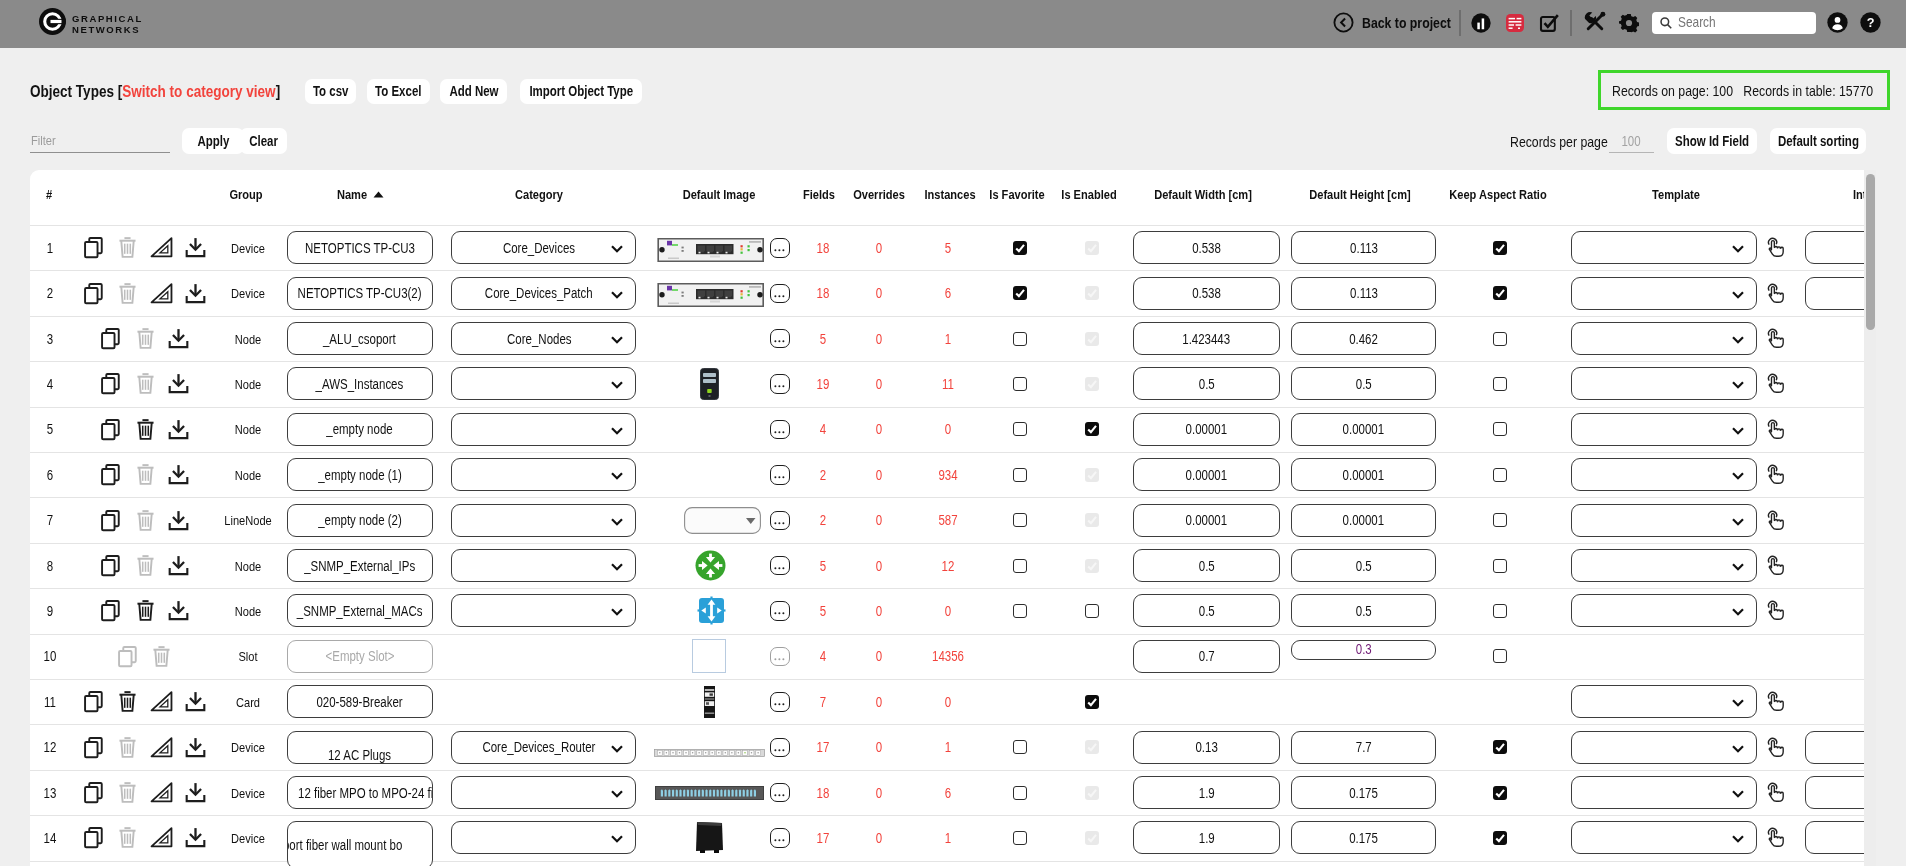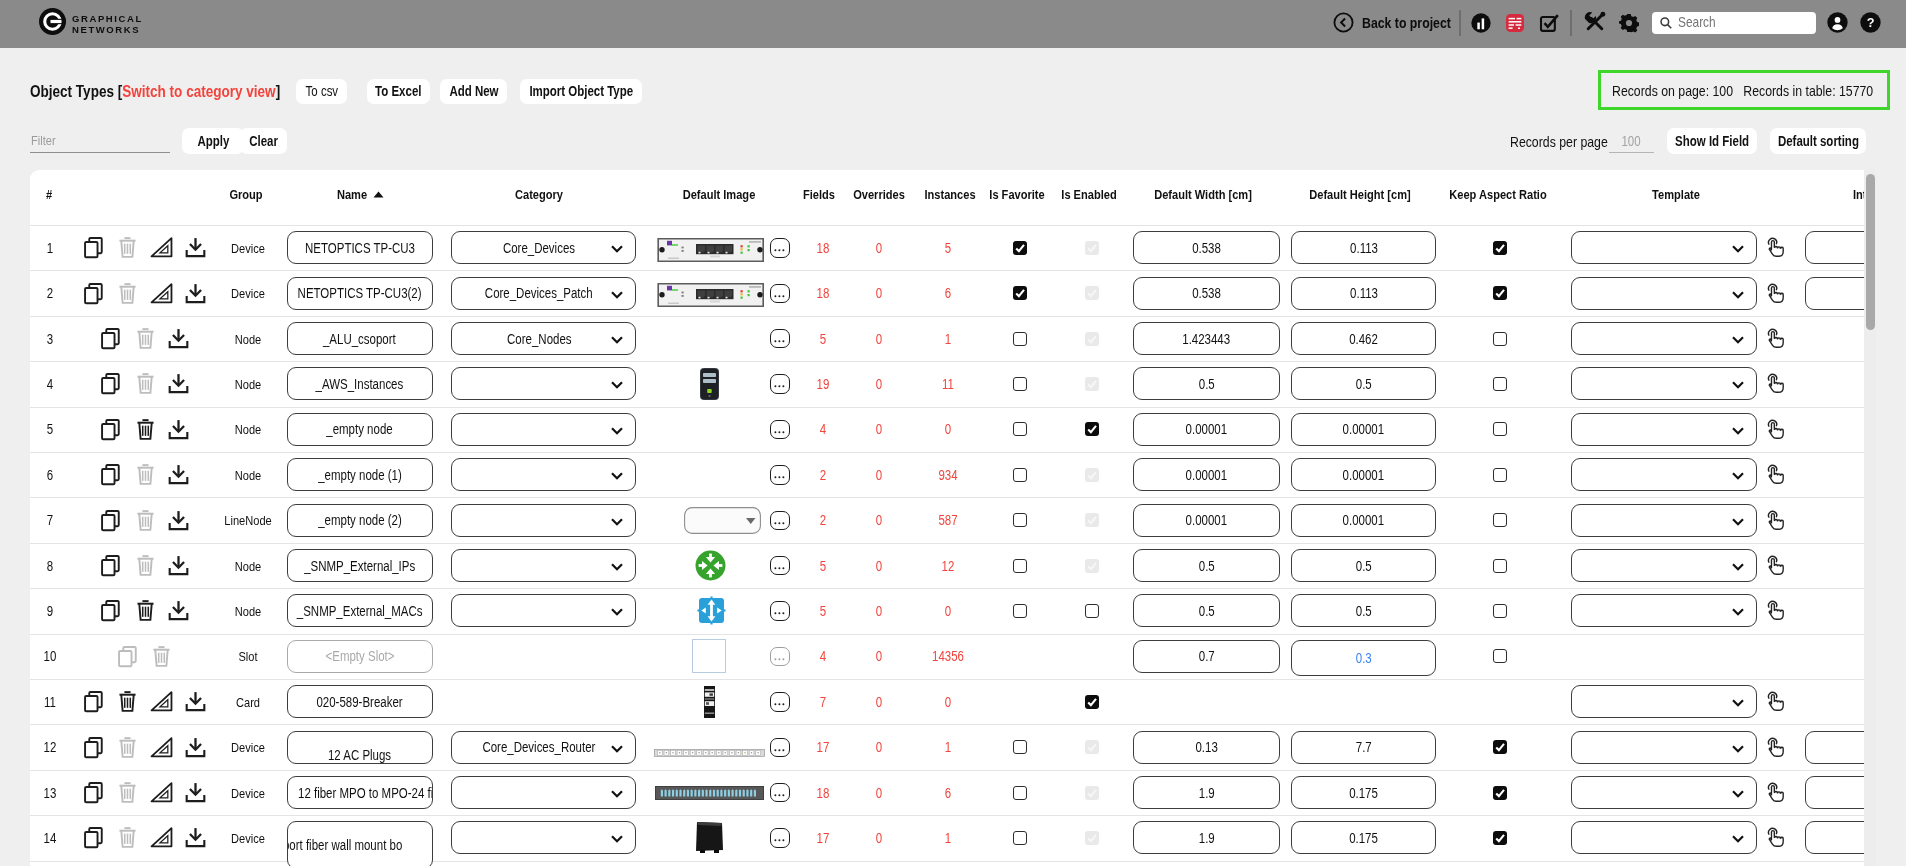--- a/index.html
+++ b/index.html
@@ -66,21 +66,21 @@
 <div class="ab" style="left:1827px;top:12px"><svg width="21" height="21" viewBox="0 0 24 24">
 <circle cx="12" cy="12" r="11.6" fill="#0d0d0d"></circle>
 <circle cx="12" cy="9.0" r="3.3" fill="#fff"></circle>
 <path d="M5.9 18.6 a6.3 6.3 0 0 1 12.2 0 a10 10 0 0 1 -12.2 0 Z" fill="#fff"></path>
     </svg></div>
 <div class="ab" style="left:1860px;top:12px"><svg width="21" height="21" viewBox="0 0 24 24">
 <circle cx="12" cy="12" r="11.6" fill="#0d0d0d"></circle>
 <text x="12" y="17" font-size="14.5" font-weight="bold" fill="#fff" text-anchor="middle" font-family="Liberation Sans, sans-serif">?</text>
     </svg></div>
 <div class="ab" style="left:30px;top:82px;font-size:16.5px;font-weight:bold;color:#111"><span class="cxl">Object Types [<span style="color:#f2433c">Switch to category view</span>]</span></div>
-<div class="ab" style="left:296px;top:78.7px;width:51px;height:25.5px;background:#fff;border-radius:7px;display:flex;align-items:center;justify-content:center;font-size:14px;font-weight:normal;color:#111">
+<div class="ab" style="left:305px;top:78.7px;width:51px;height:25.5px;background:#fff;border-radius:7px;display:flex;align-items:center;justify-content:center;font-size:14px;font-weight:bold;color:#111">
     <i class="cxc" style="font-style:normal">To csv</i>
   </div>
 <div class="ab" style="left:367px;top:78.7px;width:63px;height:25.5px;background:#fff;border-radius:7px;display:flex;align-items:center;justify-content:center;font-size:14px;font-weight:bold;color:#111">
     <i class="cxc" style="font-style:normal">To Excel</i>
   </div>
 <div class="ab" style="left:440px;top:78.7px;width:67px;height:25.5px;background:#fff;border-radius:7px;display:flex;align-items:center;justify-content:center;font-size:14px;font-weight:bold;color:#111">
     <i class="cxc" style="font-style:normal">Add New</i>
   </div>
 <div class="ab" style="left:520px;top:78.7px;width:122px;height:25.5px;background:#fff;border-radius:7px;display:flex;align-items:center;justify-content:center;font-size:14px;font-weight:bold;color:#111">
     <i class="cxc" style="font-style:normal">Import Object Type</i>
@@ -796,21 +796,21 @@
       <circle cx="4.4" cy="11.3" r="1.0" fill="#9f9f9f"></circle>
       <circle cx="8.4" cy="11.3" r="1.0" fill="#9f9f9f"></circle>
       <circle cx="12.4" cy="11.3" r="1.0" fill="#9f9f9f"></circle>
     </svg></div>
 <div class="ab ctr" style="left:823px;top:656.3px;color:#f2433c;font-size:14px">4</div>
 <div class="ab ctr" style="left:878.5px;top:656.3px;color:#f2433c;font-size:14px">0</div>
 <div class="ab ctr" style="left:948px;top:656.3px;color:#f2433c;font-size:14px">14356</div>
 <div class="ab" style="left:1133px;top:639.8px;width:147px;height:33px;border:1.4px solid #3d3d3d;border-radius:9px;box-sizing:border-box;background:#fff;display:flex;align-items:center;justify-content:center;font-size:14px;color:#111;overflow:hidden">
     <i class="cxc" style="font-style:normal">0.7</i>
   </div>
-<div class="ab" style="left:1291px;top:639.8px;width:145px;height:36px;border:1.4px solid #3d3d3d;border-radius:9px;box-sizing:border-box;background:#fff;display:flex;align-items:center;justify-content:center;font-size:14px;color:#3b82f6;overflow:hidden">
+<div class="ab" style="left:1291px;top:639.8px;width:145px;height:20px;border:1.4px solid #3d3d3d;border-radius:9px;box-sizing:border-box;background:#fff;display:flex;align-items:flex-start;justify-content:center;font-size:14px;color:#701a75;overflow:hidden">
     <i class="cxc" style="font-style:normal">0.3</i>
   </div>
 <div class="ab" style="left:1493px;top:649.3px;width:14px;height:14px;border:1.7px solid #2d2d2d;border-radius:3px;box-sizing:border-box;background:#fff"></div>
 <div class="ab" style="left:30px;top:724.4px;width:1834px;height:1px;background:#e4e4e4"></div>
 <div class="ab ctr" style="left:50px;top:701.7px;font-size:14px;color:#111">11</div>
 <div class="ab" style="left:82.0px;top:690.2px;width:23px;height:23px"><svg width="23" height="23" viewBox="0 0 24 24" style="">
       <rect x="7.6" y="2" width="13" height="16" rx="1.2" fill="none" stroke="#1d1d1d" stroke-width="2"></rect>
       <rect x="3.2" y="6.2" width="13" height="16" rx="1.2" fill="#fff" stroke="#1d1d1d" stroke-width="2"></rect>
     </svg></div>
 <div class="ab" style="left:115.8px;top:690.2px;width:23px;height:23px"><svg width="23" height="23" viewBox="0 0 24 24" style="">

